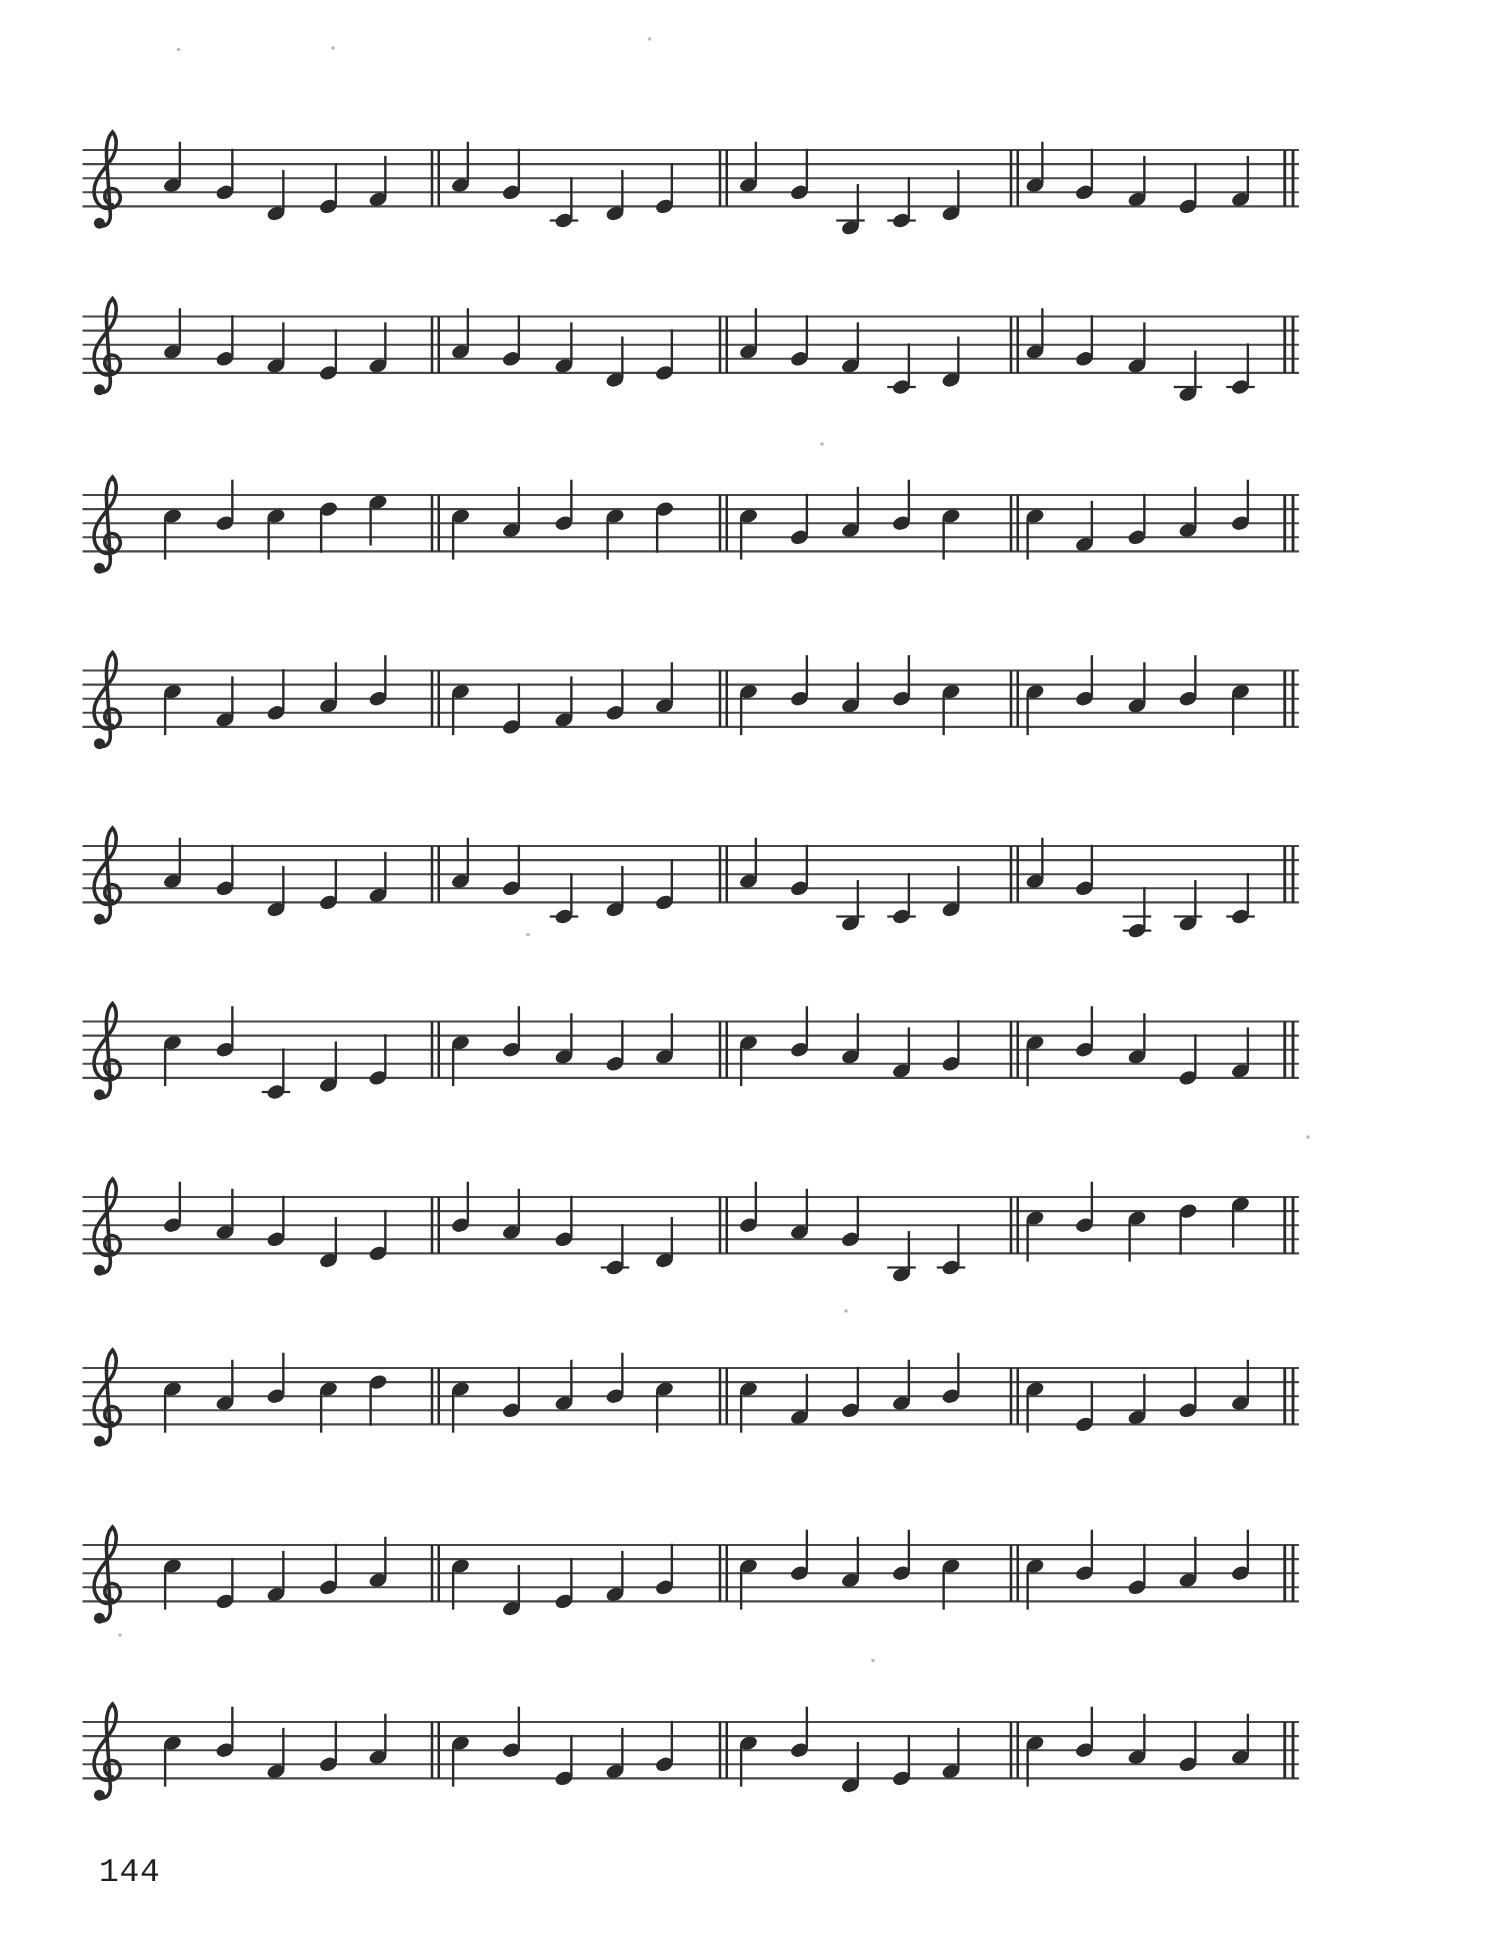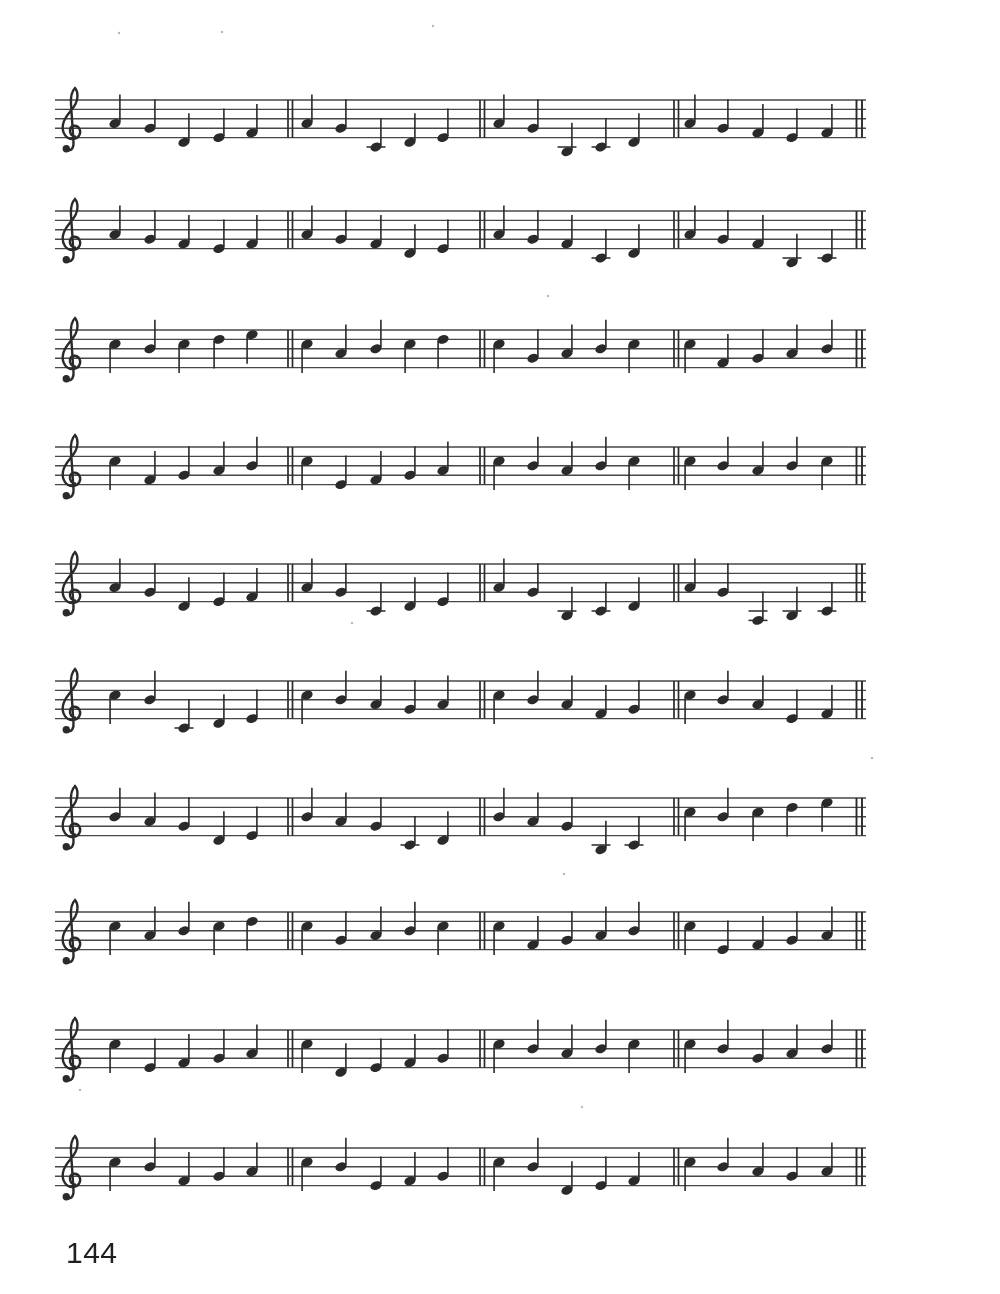--- a/index.html
+++ b/index.html
@@ -9,24 +9,24 @@
     height:1294px;
     background:#ffffff;
     overflow:hidden;
     font-family:"Liberation Serif","DejaVu Serif",serif;
   }
   #score-svg{position:absolute;left:0;top:0;}
   .page-number{
     position:absolute;
     left:66px;
     top:1236px;
-    font-size:30px;
+    font-size:22px;
     color:#1f1f1f;
     letter-spacing:0.5px;
-    font-family:Liberation Sans, sans-serif;
+    font-family:Liberation Mono, monospace;
   }
 </style>
 </head>
 <body>
 
 <div class="page">
   <svg id="score-svg" width="1000" height="1294">
       <g>
         <line x1="55" y1="100" x2="866" y2="100" stroke="#474747" stroke-width="1.4"></line>
         <line x1="55" y1="109.4" x2="866" y2="109.4" stroke="#474747" stroke-width="1.4"></line>

